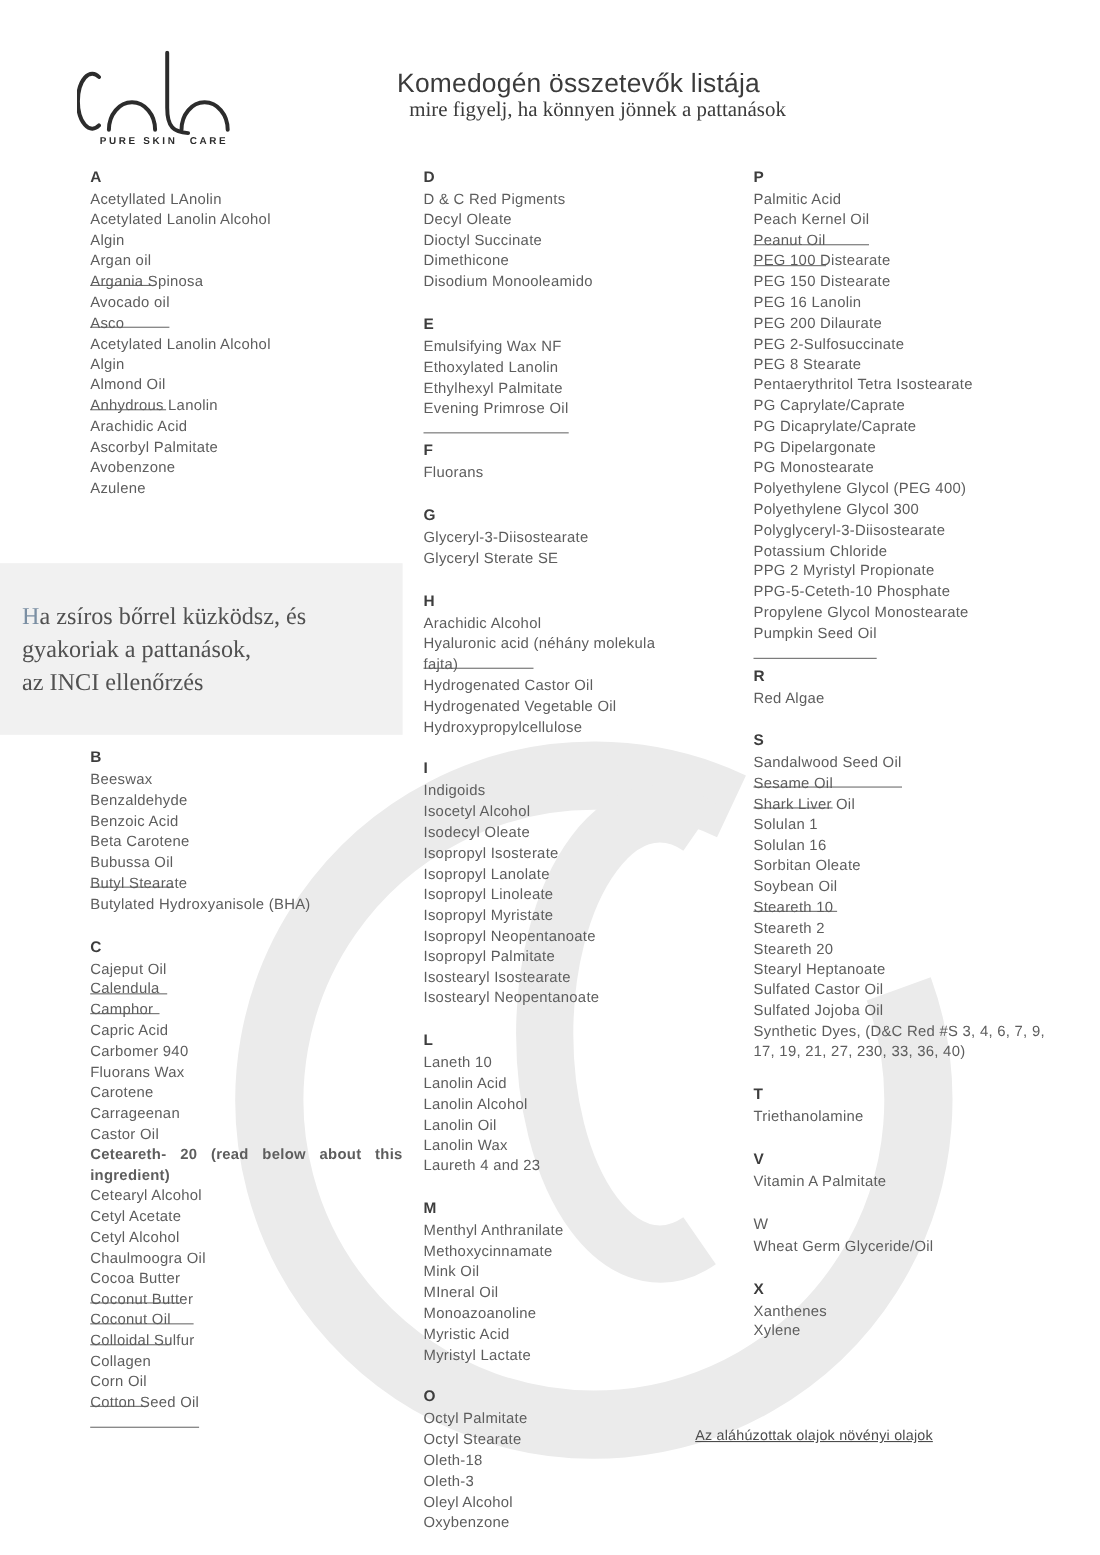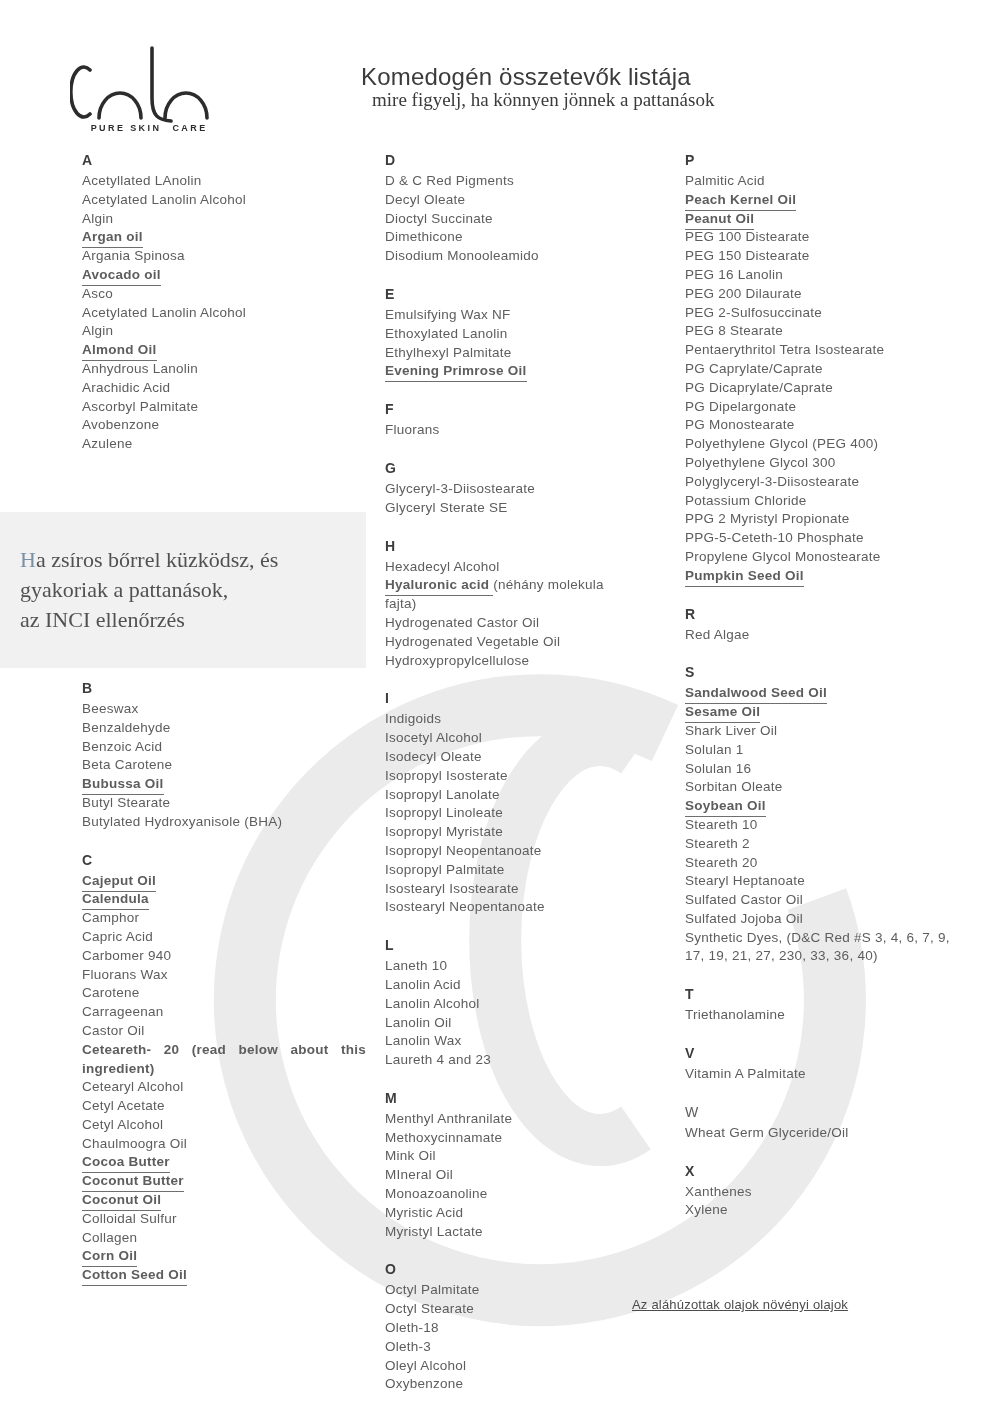--- a/index.html
+++ b/index.html
@@ -37,21 +37,21 @@
   .letter {
     font-weight:bold; font-size:14px; line-height:16px; color:var(--letters,#3d3d3d);
     letter-spacing:0.6px; margin-bottom:4px;
   }
   .letter.light { font-weight:normal; color:#5d5d5d; }
   .item {
     font-size:13.5px; line-height:18.8px; letter-spacing:0.25px;
     color:var(--itemtext,#5d5d5d);
   }
   .item.justify { text-align:justify;font-weight:bold; }
-  .item .u { border-bottom:1.3px solid #6e6e6e; padding-bottom:3px;font-weight:bold; }
+  .item .u { border-bottom:1.3px solid #6e6e6e; padding-bottom:15px; }
 
   
   .quote {
     box-sizing:border-box; position:relative;
     margin:58px 0 12px -82px; width:366px;
     background:var(--quote-bg,#f1f1f1);
     padding:33px 8px 33px 20px;
     font-family:"Liberation Serif","DejaVu Serif",serif;
     font-size:22px; line-height:30px; color:var(--quote-text,#515151);
   }
@@ -169,21 +169,21 @@
         <div class="letter">F</div>
         <div class="item">Fluorans</div>
       </div>
       <div class="section">
         <div class="letter">G</div>
         <div class="item">Glyceryl-3-Diisostearate</div>
         <div class="item">Glyceryl Sterate SE</div>
       </div>
       <div class="section">
         <div class="letter">H</div>
-        <div class="item">Hexadecyl Alcohol</div>
+        <div class="item">Arachidic Alcohol</div>
         <div class="item"><span class="u">Hyaluronic acid </span><span>(néhány molekula fajta)</span></div>
         <div class="item">Hydrogenated Castor Oil</div>
         <div class="item">Hydrogenated Vegetable Oil</div>
         <div class="item">Hydroxypropylcellulose</div>
       </div>
       <div class="section">
         <div class="letter">I</div>
         <div class="item">Indigoids</div>
         <div class="item">Isocetyl Alcohol</div>
         <div class="item">Isodecyl Oleate</div>

